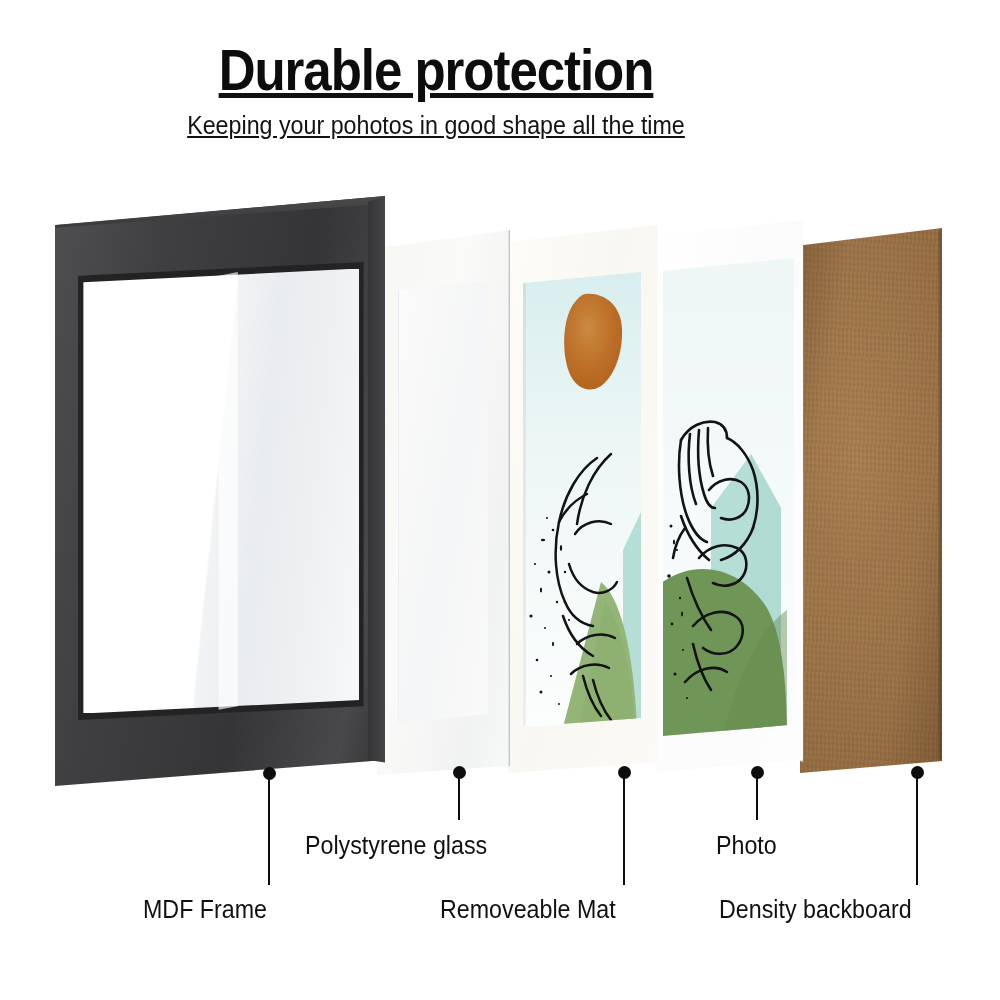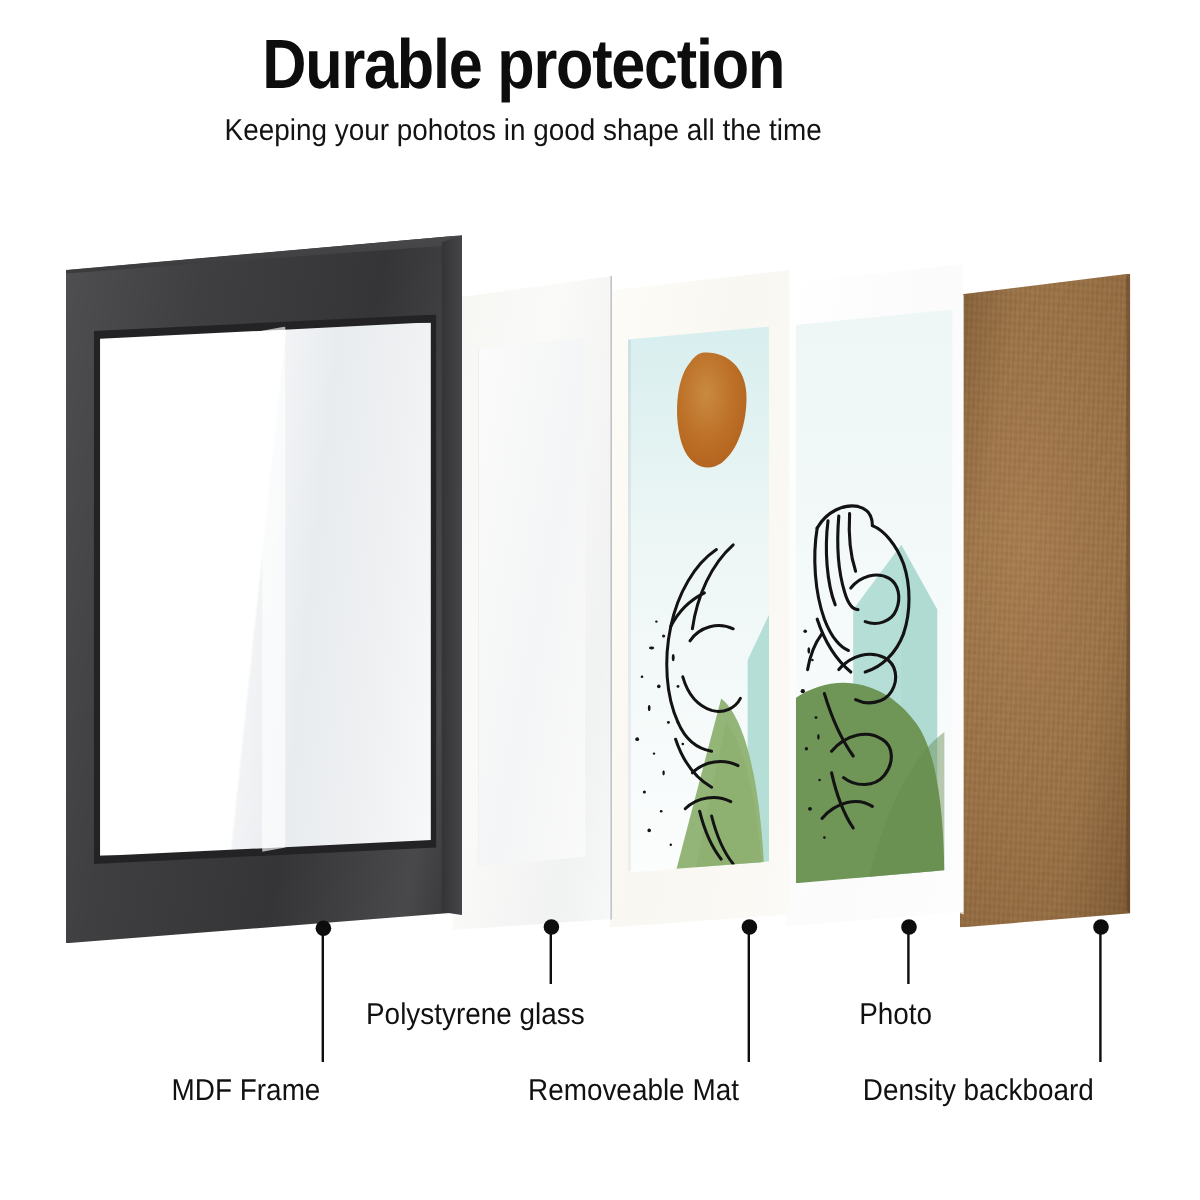--- a/index.html
+++ b/index.html
@@ -7,21 +7,21 @@
   html,body { background:#ffffff; }
   body {
     width:1000px; height:1000px;
     font-family:"Liberation Sans", sans-serif;
     color:#111111;
     overflow:hidden;
     position:relative;
   }
 
   
-  .header { width:872px; text-align:center; padding-top:24px; }
+  .header { width:872px; text-align:center; padding-top:40px;text-decoration:underline; }
   .title {
     font-size:58px;
     font-weight:700;
     letter-spacing:-1.2px;
     line-height:1.02;
     color:#0d0d0d;
     transform:scaleX(0.88);
     transform-origin:center;
   }
   .subtitle {

